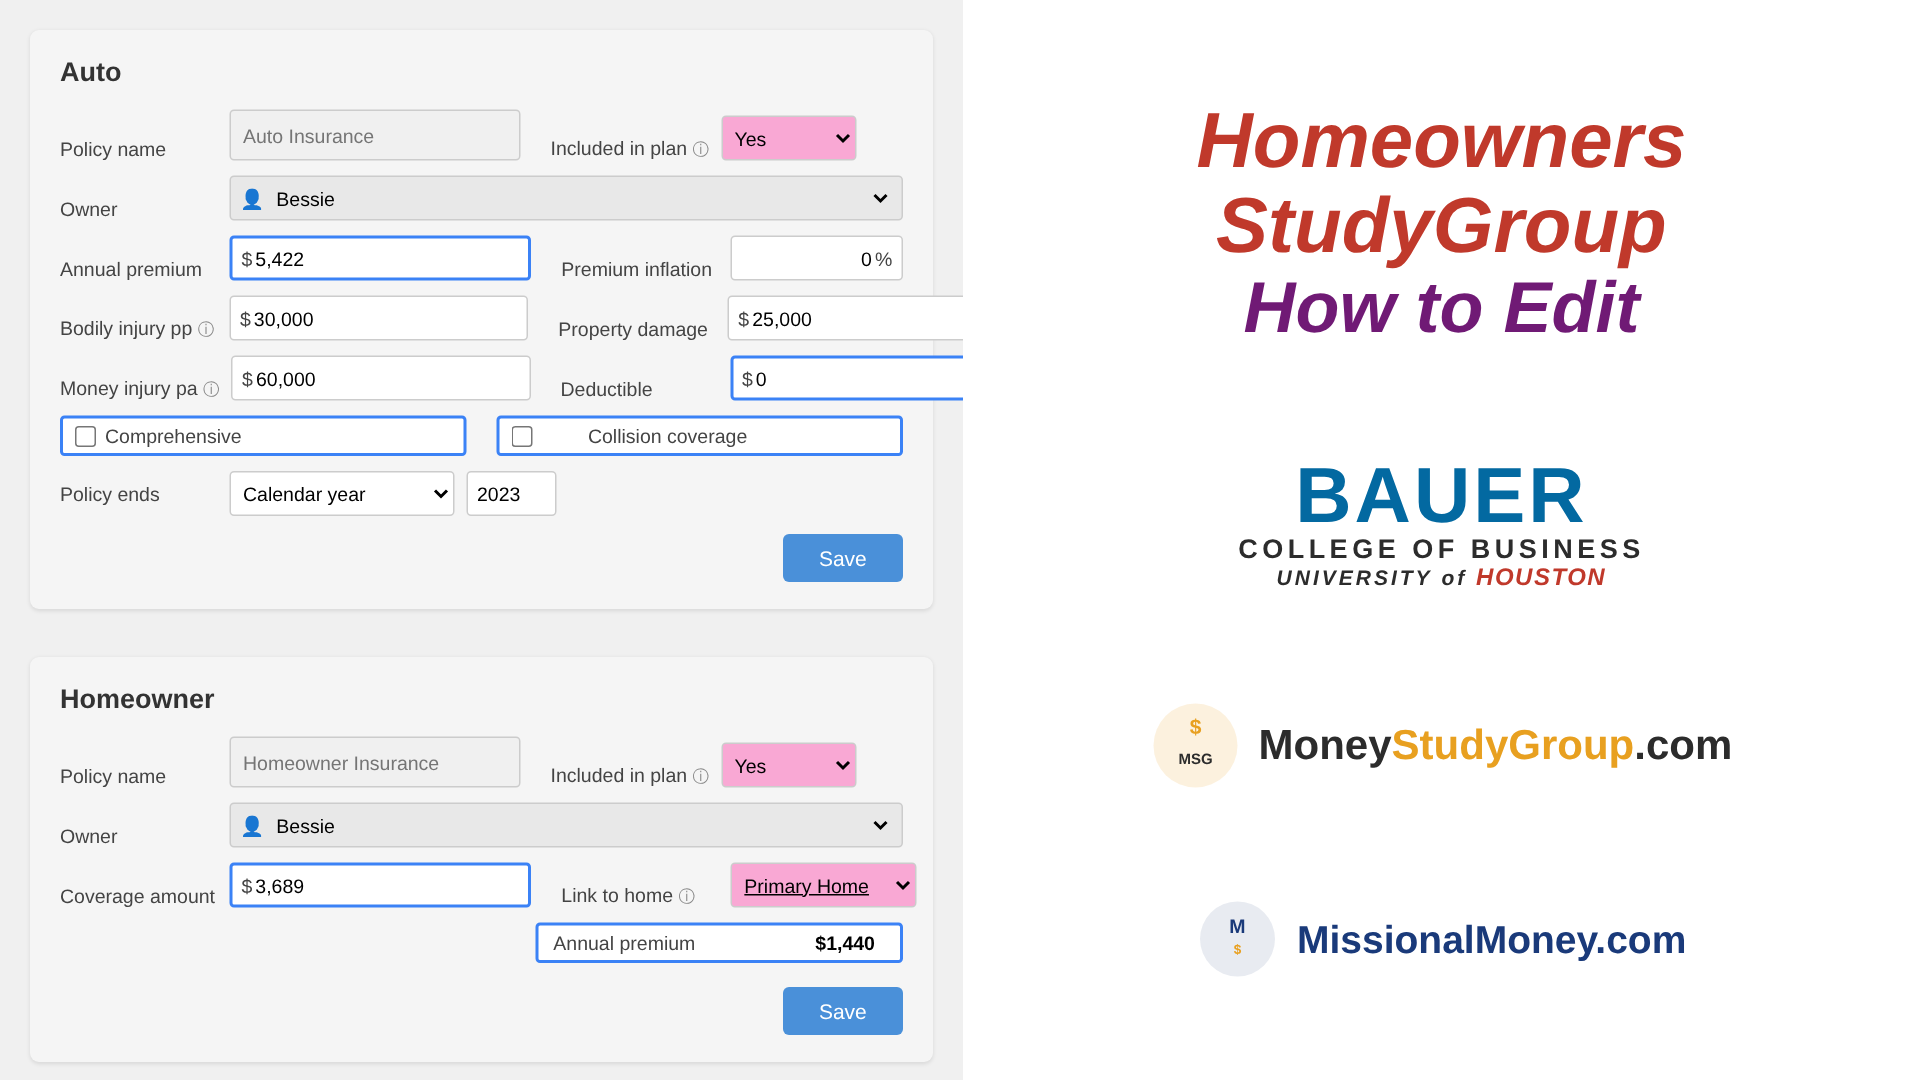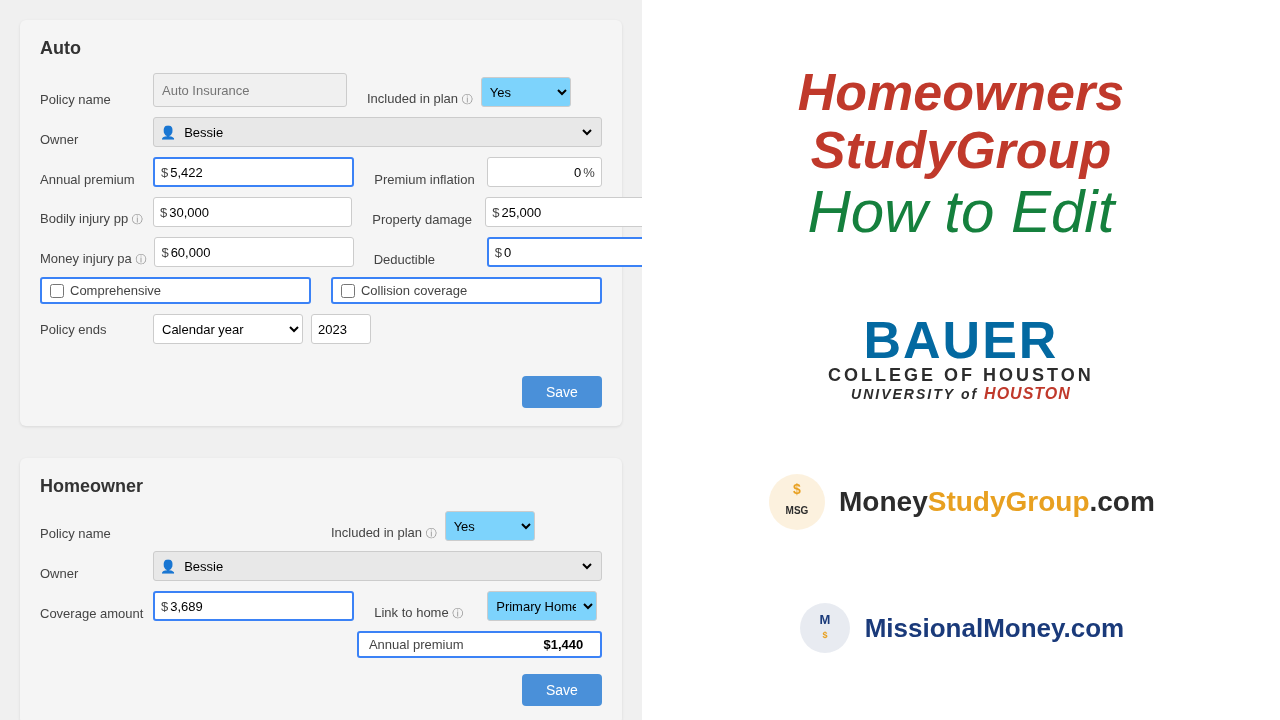--- a/index.html
+++ b/index.html
@@ -62,21 +62,21 @@
       background: #fff;
       flex: 1;
       appearance: auto;
     }
     .inline-select {
       height: 30px;
       border: 1px solid #ccc;
       border-radius: 3px;
       padding: 0 4px;
       font-size: 13px;
-      background: #7dd3fc;
+      background: #f9a8d4;
       width: 90px;
       appearance: auto;
     }
     .dollar-sign {
       font-size: 13px;
       color: #444;
       margin-right: 2px;
     }
     .percent-sign {
       font-size: 13px;
@@ -165,23 +165,23 @@
       text-align: center;
     }
     .title-line1, .title-line2 {
       font-size: 52px;
       font-weight: 900;
       color: #c0392b;
       line-height: 1.1;
       font-style: italic;
     }
     .title-line3 {
-      font-size: 60px;
-      font-weight: 400;
-      color: #15803d;
+      font-size: 48px;
+      font-weight: 700;
+      color: #701a75;
       line-height: 1.1;
       font-style: italic;
     }
     .bauer-block {
       text-align: center;
       line-height: 1.1;
     }
     .bauer-name {
       font-size: 52px;
       font-weight: 900;
@@ -371,44 +371,45 @@
       </div>
     </div>
 
     <div class="two-col-layout" style="margin-bottom:10px;">
       <div class="checkbox-row">
         <input type="checkbox" style="">
         <span class="form-label" style="min-width:unset;">Comprehensive</span>
       </div>
       <div class="collision-row">
         <input type="checkbox" style="">
-        <span class="form-label" style="min-width:unset;">Collision coverage</span>
-      </div>
-    </div>
-
-    <div class="policy-ends-row" style="margin-bottom:24px;">
+        <span class="form-label" style="min-width:unset;margin-left:31px;">Collision coverage</span>
+      </div>
+    </div>
+
+    <div class="policy-ends-row" style="margin-bottom:4px;">
       <span class="form-label">Policy ends</span>
       <select class="form-select" style="max-width:150px;">
         <option>Calendar year</option>
         <option>Policy year</option>
       </select>
       <input class="year-input" type="text" value="2023" style="">
     </div>
 
     <div style="text-align:right;">
       <button class="save-btn">Save</button>
     </div>
   </div>
 
   <div class="card">
     <div class="card-title">Homeowner</div>
 
     <div class="two-col-layout" style="margin-bottom:10px;">
       <div class="form-row">
         <span class="form-label">Policy name</span>
+        <input class="form-input" type="text" style="background: rgb(240, 240, 240); color: rgb(153, 153, 153);" placeholder="Homeowner Insurance">
       </div>
       <div class="form-row">
         <span class="form-label">
           <span>Included in plan</span>
           <span class="info-icon"> ⓘ</span>
         </span>
         <select class="inline-select">
           <option>Yes</option>
           <option>No</option>
         </select>
@@ -431,21 +432,21 @@
         <div class="field-with-symbol highlighted">
           <span class="dollar-sign">$</span>
           <input type="text" value="3,689" style="">
         </div>
       </div>
       <div class="form-row">
         <span class="form-label">
           <span>Link to home</span>
           <span class="info-icon"> ⓘ</span>
         </span>
-        <select class="inline-select" style="width:110px;">
+        <select class="inline-select" style="width:124px;text-decoration:underline;">
           <option>Primary Home</option>
           <option>Other</option>
         </select>
       </div>
     </div>
 
     <div style="display:flex; justify-content:flex-end; margin-bottom:8px;">
       <div style="display:flex; align-items:center; border:2px solid #3b82f6; border-radius:3px; background:#fff; padding:4px 10px; gap:60px; width:245px;">
         <span class="form-label" style="min-width:unset;">Annual premium</span>
         <span style="font-size:13px; font-weight:600;padding-left:20px;">$1,440</span>
@@ -462,21 +463,21 @@
 <div class="right-panel">
 
   <div class="title-block">
     <div class="title-line1">Homeowners</div>
     <div class="title-line2">StudyGroup</div>
     <div class="title-line3">How to Edit</div>
   </div>
 
   <div class="bauer-block">
     <div class="bauer-name">BAUER</div>
-    <div class="bauer-sub1">COLLEGE OF HOUSTON</div>
+    <div class="bauer-sub1">COLLEGE OF BUSINESS</div>
     <div class="bauer-sub2">
       <span>UNIVERSITY</span>
       <span style="font-style:italic; font-weight:500;"> <span>of</span> </span>
       <span class="uh-red" style="font-weight:900; font-size:16px; letter-spacing:1px;">HOUSTON</span>
     </div>
   </div>
 
   <div class="money-study-block">
 
     <svg class="msg-logo" viewBox="0 0 60 60" width="60" height="60">

